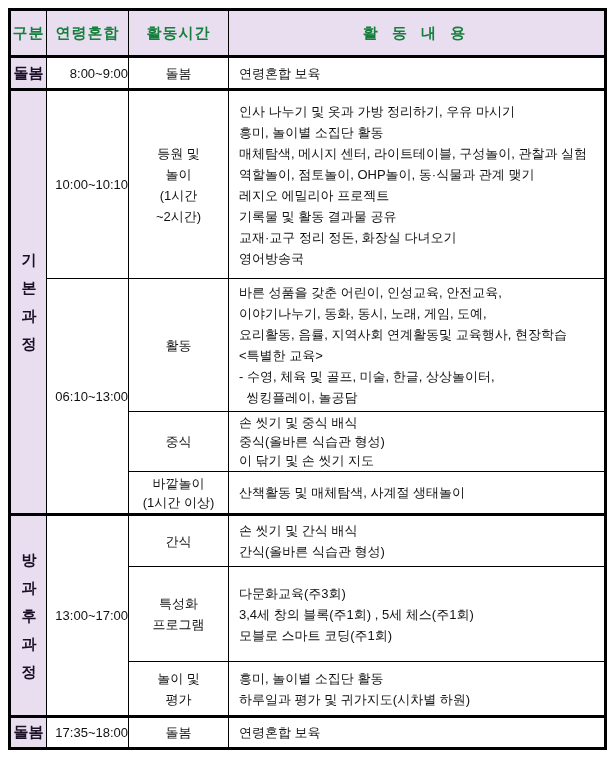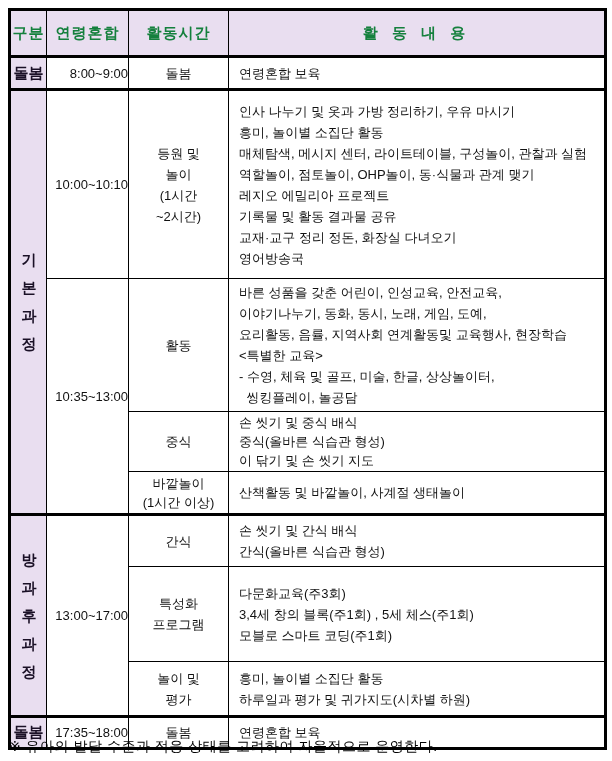--- a/index.html
+++ b/index.html
@@ -112,41 +112,41 @@
 흥미, 놀이별 소집단 활동
 매체탐색, 메시지 센터, 라이트테이블, 구성놀이, 관찰과 실험
 역할놀이, 점토놀이, OHP놀이, 동·식물과 관계 맺기
 레지오 에밀리아 프로젝트
 기록물 및 활동 결과물 공유
 교재·교구 정리 정돈, 화장실 다녀오기
 영어방송국</td>
     </tr>
 
     <tr style="height:133px">
-      <td class="time bb3" rowspan="3">10:35~13:00</td>
+      <td class="time bb3" rowspan="3">06:10~13:00</td>
       <td class="proc">활동</td>
       <td class="content">바른 성품을 갖춘 어린이, 인성교육, 안전교육,
 이야기나누기, 동화, 동시, 노래, 게임, 도예,
 요리활동, 음률, 지역사회 연계활동및 교육행사, 현장학습
 &lt;특별한 교육&gt;
 - 수영, 체육 및 골프, 미술, 한글, 상상놀이터,
   씽킹플레이, 놀공담</td>
     </tr>
 
     <tr style="height:60px">
       <td class="proc">중식</td>
       <td class="content tight">손 씻기 및 중식 배식
 중식(올바른 식습관 형성)
 이 닦기 및 손 씻기 지도</td>
     </tr>
 
     <tr style="height:43px">
       <td class="proc bb3" style="line-height:19px">바깥놀이
 (1시간 이상)</td>
-      <td class="content bb3">산책활동 및 바깥놀이, 사계절 생태놀이</td>
+      <td class="content bb3">산책활동 및 매체탐색, 사계절 생태놀이</td>
     </tr>
 
     <tr style="height:52px">
       <td class="cat bb3" rowspan="3">
         <div class="vtext">방과후과정</div>
       </td>
       <td class="time bb3" rowspan="3">13:00~17:00</td>
       <td class="proc">간식</td>
       <td class="content">손 씻기 및 간식 배식
 간식(올바른 식습관 형성)</td>
@@ -169,15 +169,14 @@
 
     <tr style="height:32px">
       <td class="cat">돌봄</td>
       <td class="time">17:35~18:00</td>
       <td class="proc">돌봄</td>
       <td class="content">연령혼합 보육</td>
     </tr>
   </tbody>
     </table>
 
-  <div class="footnote">※ 유아의 발달 수준과 적응 상태를 고려하여 자율적으로 운영한다.</div>
 
 </div>
 
 </body></html>

